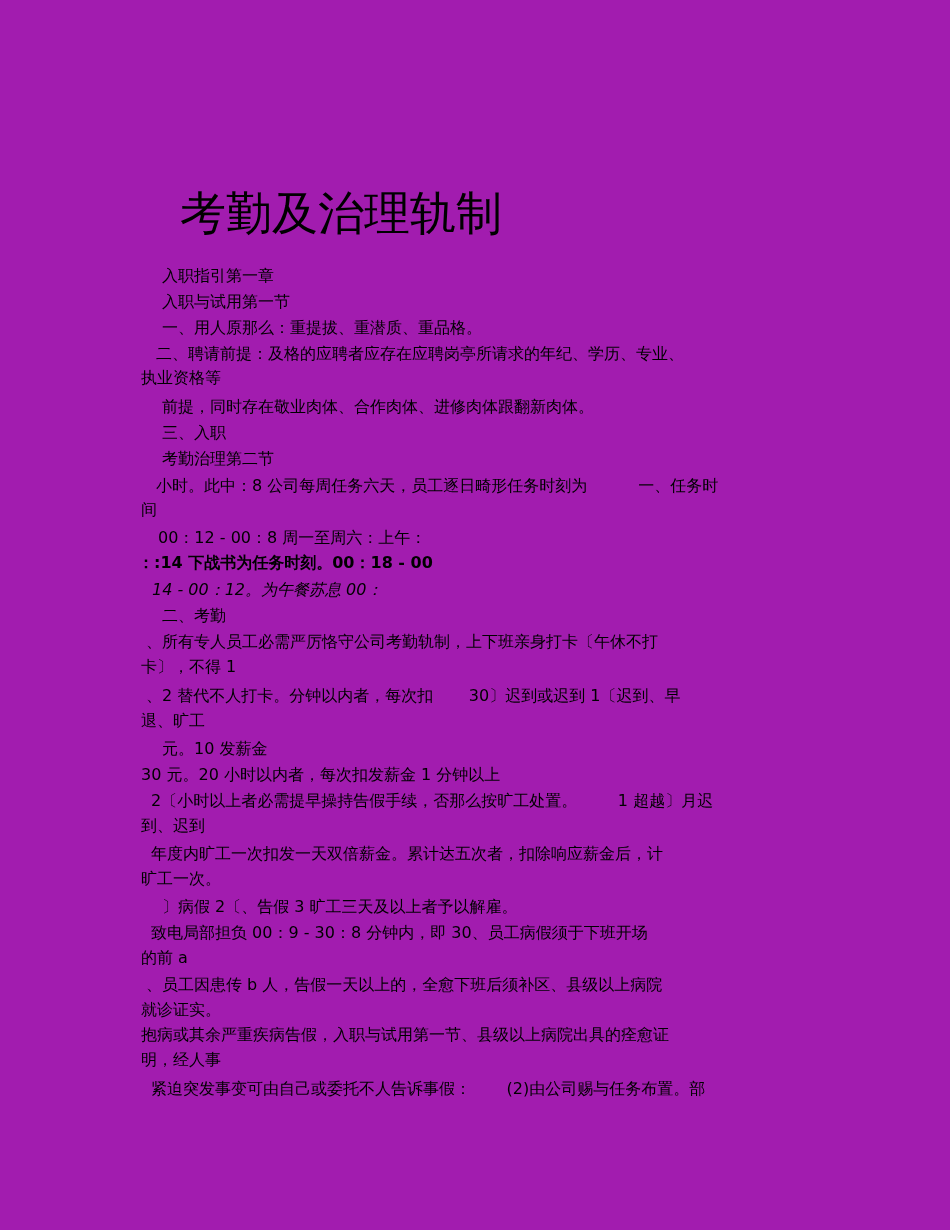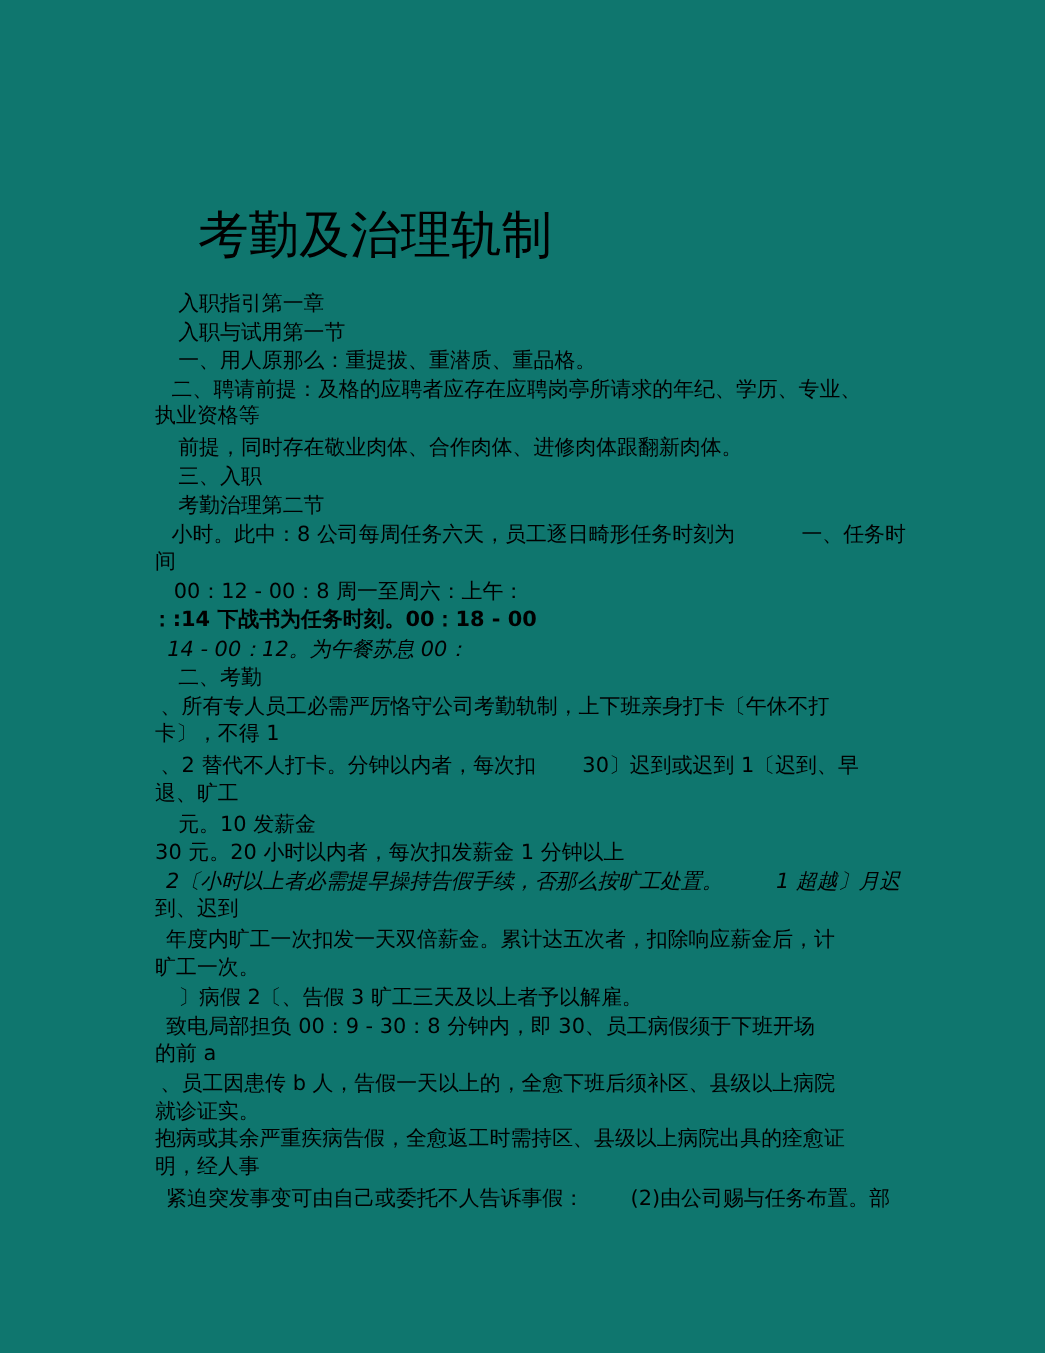--- a/index.html
+++ b/index.html
@@ -12,35 +12,35 @@
       height: 1230px;
       position: relative;
       overflow: hidden;
       font-family: "DejaVu Sans", "Liberation Sans", sans-serif;
       color: #000000;
     }
     .page {
       position: absolute;
       left: 0; top: 0;
       width: 950px; height: 1230px;
-      background: #0f766e;
+      background: #a21caf;
     }
     .title {
       position: absolute;
       left: 180px;
       top: 183px;
       font-size: 46px;
       line-height: 60px;
       white-space: nowrap;
       letter-spacing: 0px;
       font-weight: normal;
     }
     .line {
       position: absolute;
-      font-size: 19px;
+      font-size: 16px;
       line-height: 24px;
       white-space: pre;
     }
   </style>
 </head>
 <body>
 
 <div class="page">
   <div class="title">考勤及治理轨制</div>
   <div id="lines">
@@ -57,26 +57,26 @@
       <div class="line" style="left: 158px; top: 526px;">00：12 - 00：8 周一至周六：上午：</div>
       <div class="line" style="left: 138px; top: 551px; font-weight: bold;">：:14 下战书为任务时刻。00：18 - 00</div>
       <div class="line" style="left: 152px; top: 578px; font-style: italic;">14 - 00：12。为午餐苏息 00：</div>
       <div class="line" style="left: 162px; top: 604px;">二、考勤</div>
       <div class="line" style="left: 146px; top: 630px;">、所有专人员工必需严厉恪守公司考勤轨制，上下班亲身打卡〔午休不打</div>
       <div class="line" style="left: 141px; top: 655px;">卡〕，不得 1</div>
       <div class="line" style="left: 146px; top: 684px;">、2 替代不人打卡。分钟以内者，每次扣       30〕迟到或迟到 1〔迟到、早</div>
       <div class="line" style="left: 141px; top: 709px;">退、旷工</div>
       <div class="line" style="left: 162px; top: 737px;">元。10 发薪金</div>
       <div class="line" style="left: 141px; top: 763px;">30 元。20 小时以内者，每次扣发薪金 1 分钟以上</div>
-      <div class="line" style="left: 151px; top: 789px; font-style: italic;">2〔小时以上者必需提早操持告假手续，否那么按旷工处置。        1 超越〕月迟</div>
+      <div class="line" style="left: 151px; top: 789px;">2〔小时以上者必需提早操持告假手续，否那么按旷工处置。        1 超越〕月迟</div>
       <div class="line" style="left: 141px; top: 814px;">到、迟到</div>
       <div class="line" style="left: 151px; top: 842px;">年度内旷工一次扣发一天双倍薪金。累计达五次者，扣除响应薪金后，计</div>
       <div class="line" style="left: 141px; top: 867px;">旷工一次。</div>
       <div class="line" style="left: 162px; top: 895px;">〕病假 2〔、告假 3 旷工三天及以上者予以解雇。</div>
       <div class="line" style="left: 151px; top: 921px;">致电局部担负 00：9 - 30：8 分钟内，即 30、员工病假须于下班开场</div>
       <div class="line" style="left: 141px; top: 946px;">的前 a</div>
       <div class="line" style="left: 146px; top: 973px;">、员工因患传 b 人，告假一天以上的，全愈下班后须补区、县级以上病院</div>
       <div class="line" style="left: 141px; top: 998px;">就诊证实。</div>
-      <div class="line" style="left: 141px; top: 1023px;">抱病或其余严重疾病告假，全愈返工时需持区、县级以上病院出具的痊愈证</div>
+      <div class="line" style="left: 141px; top: 1023px;">抱病或其余严重疾病告假，入职与试用第一节、县级以上病院出具的痊愈证</div>
       <div class="line" style="left: 141px; top: 1048px;">明，经人事</div>
       <div class="line" style="left: 151px; top: 1077px;">紧迫突发事变可由自己或委托不人告诉事假：       (2)由公司赐与任务布置。部</div>
     </div>
 </div>
 
 </body></html>

